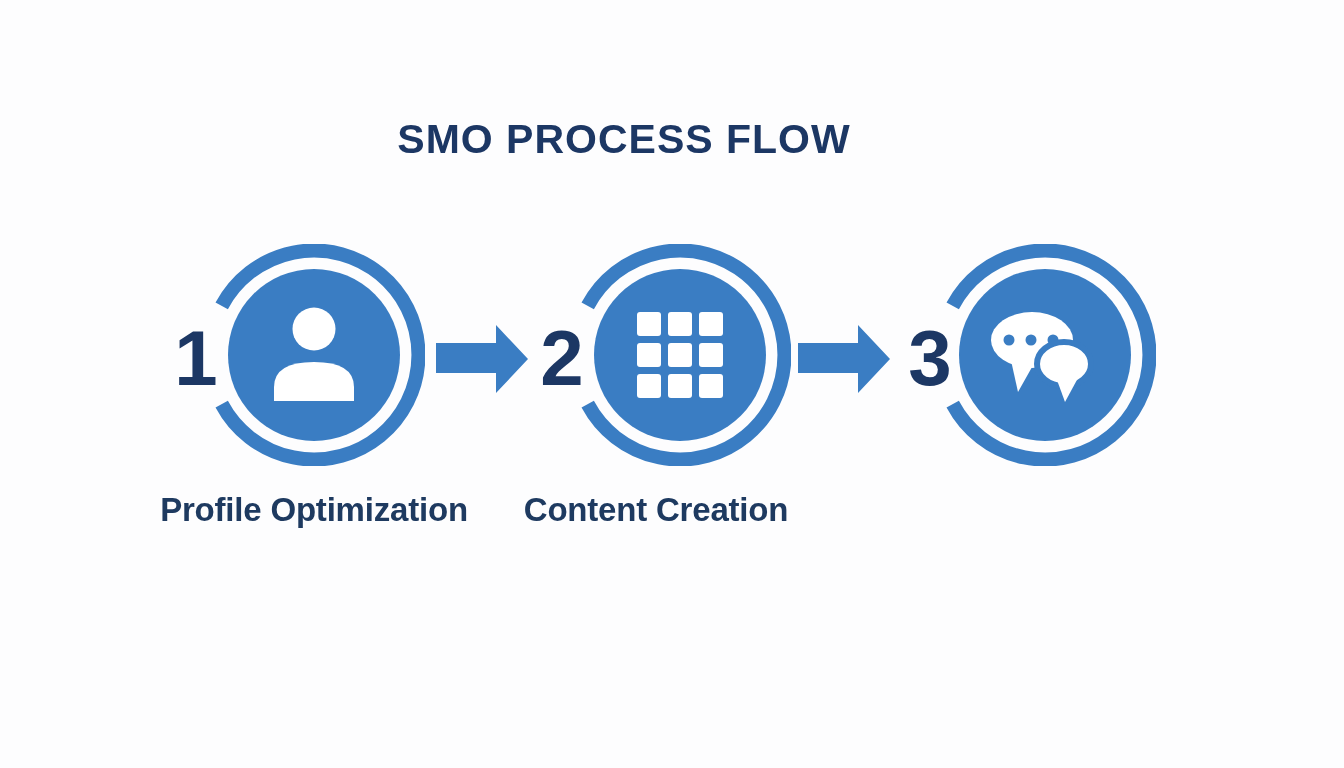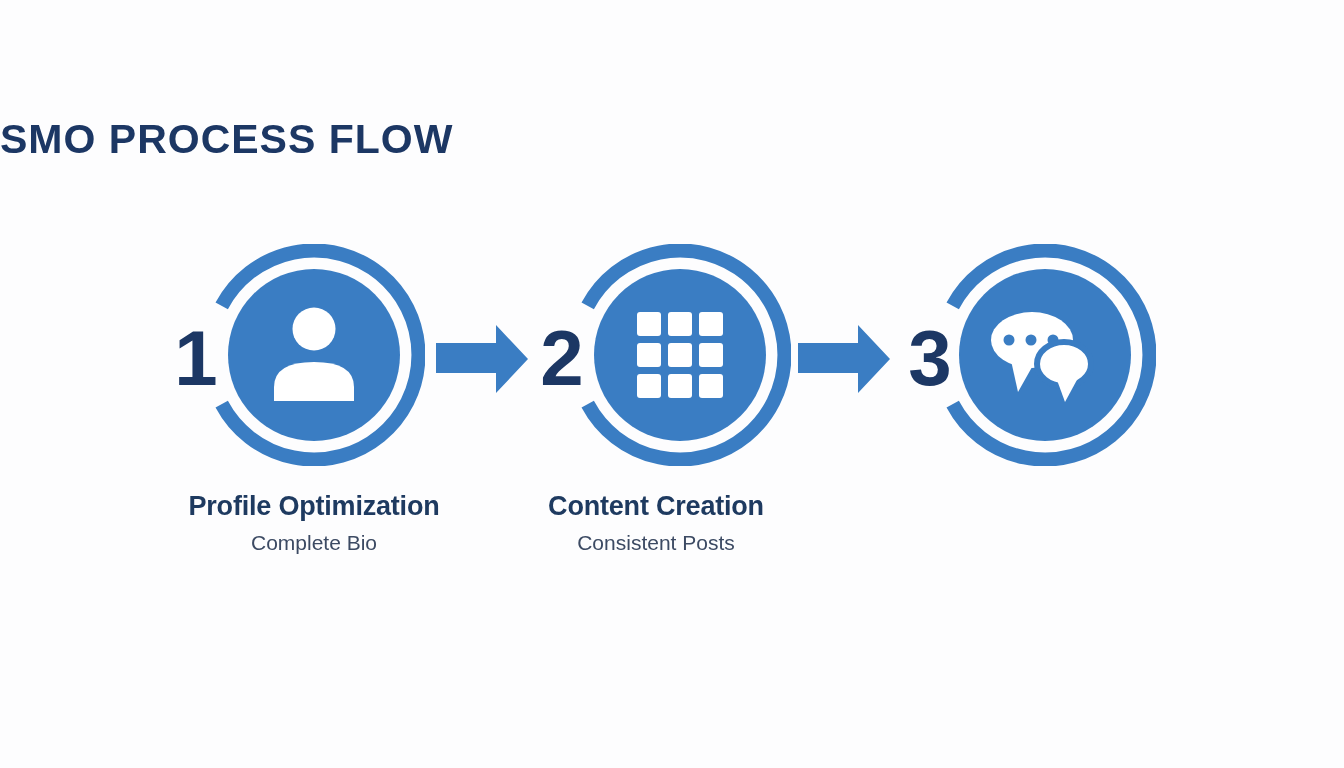--- a/index.html
+++ b/index.html
@@ -17,21 +17,21 @@
   }
   .stage{
     position:relative;
     width:1344px;height:768px;
     background:var(--background);
     overflow:hidden;
   }
   .diagram-title{
     position:absolute;
     left:0;top:116px;width:1248px;
-    text-align:left;
+    text-align:center;
     font-size:41px;
     font-weight:800;
     letter-spacing:1px;
     color:var(--navy);
   }
   .step-number{
     position:absolute;
     top:317px;
     width:100px;
     line-height:82px;
@@ -57,21 +57,21 @@
     top:325px;
     width:92px;height:68px;
   }
   .conn-1{left:436px;}
   .conn-2{left:798px;}
   .step-title{
     position:absolute;
     top:491px;
     width:360px;
     text-align:center;
-    font-size:27px;
+    font-size:33px;
     font-weight:700;
     color:var(--label-navy);
     letter-spacing:-0.2px;
   }
   .step-subtitle{
     position:absolute;
     top:531px;
     width:360px;
     text-align:center;
     font-size:21px;
@@ -146,19 +146,17 @@
         <circle class="blue-fill" cx="75" cy="96" r="5.5"></circle>
         <circle class="blue-fill" cx="97" cy="96" r="5.5"></circle>
         <circle class="blue-fill" cx="119" cy="96" r="5.5"></circle>
         <ellipse class="white-fill blue-stroke" cx="130" cy="120" rx="27" ry="22" stroke-width="6"></ellipse>
         <path class="white-fill" d="M123,136 L131,158 L144,134 Z"></path>
       </g>
     </svg>
   </div>
 
   <div class="step-title lbl-1">Profile Optimization</div>
-  <div class="step-subtitle lbl-1">Complete Bio</div>
 
   <div class="step-title lbl-2">Content Creation</div>
-  <div class="step-subtitle lbl-2">Consistent Posts</div>
 
 
 </div>
 
 </body></html>

